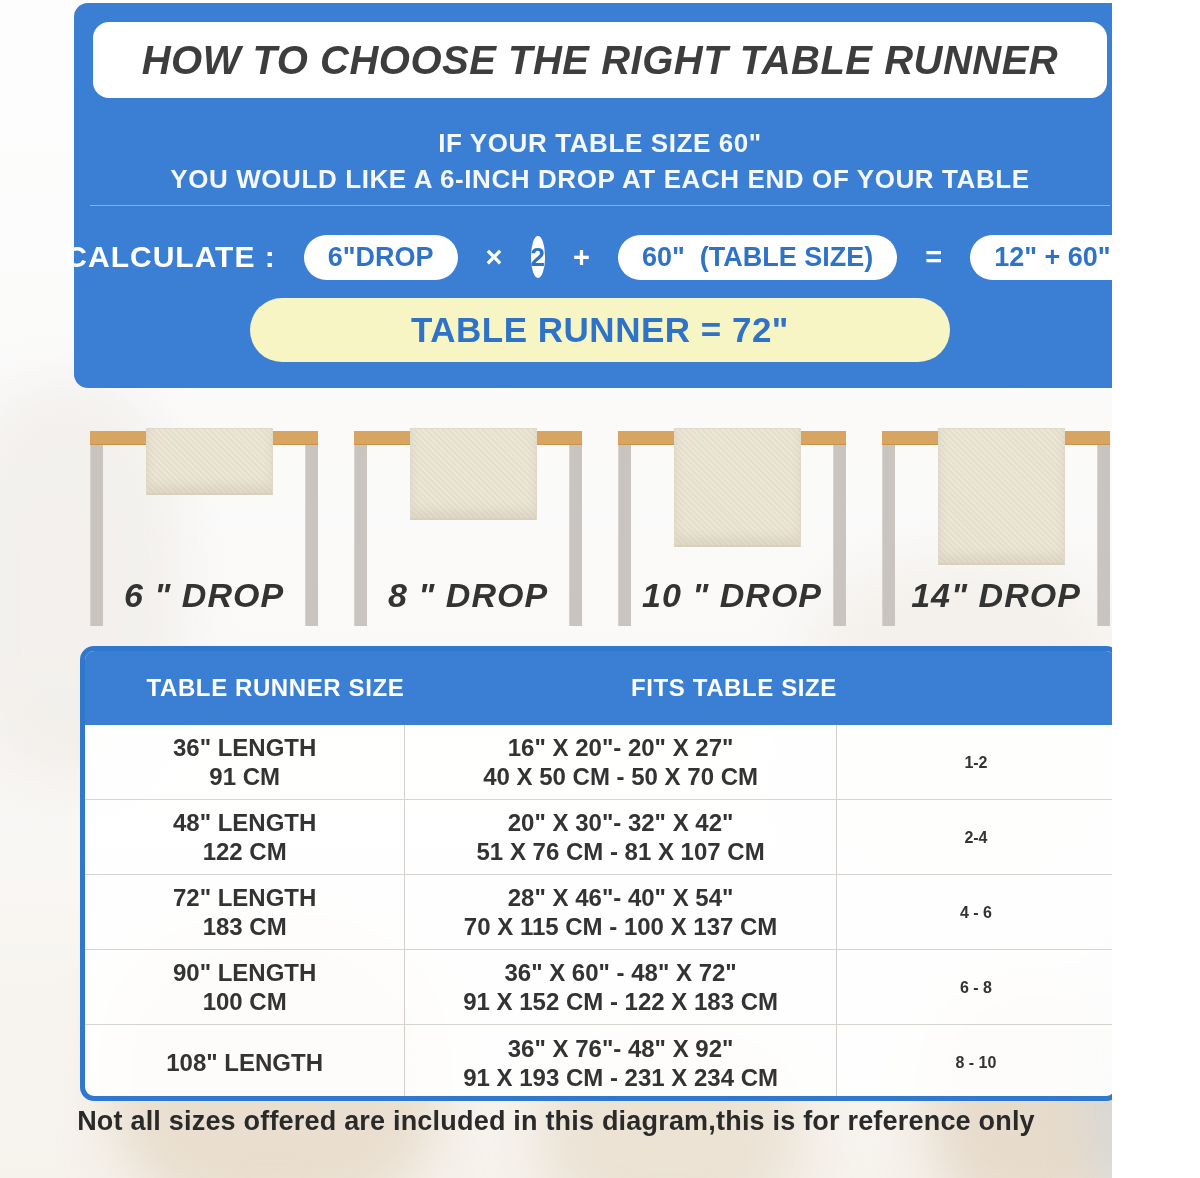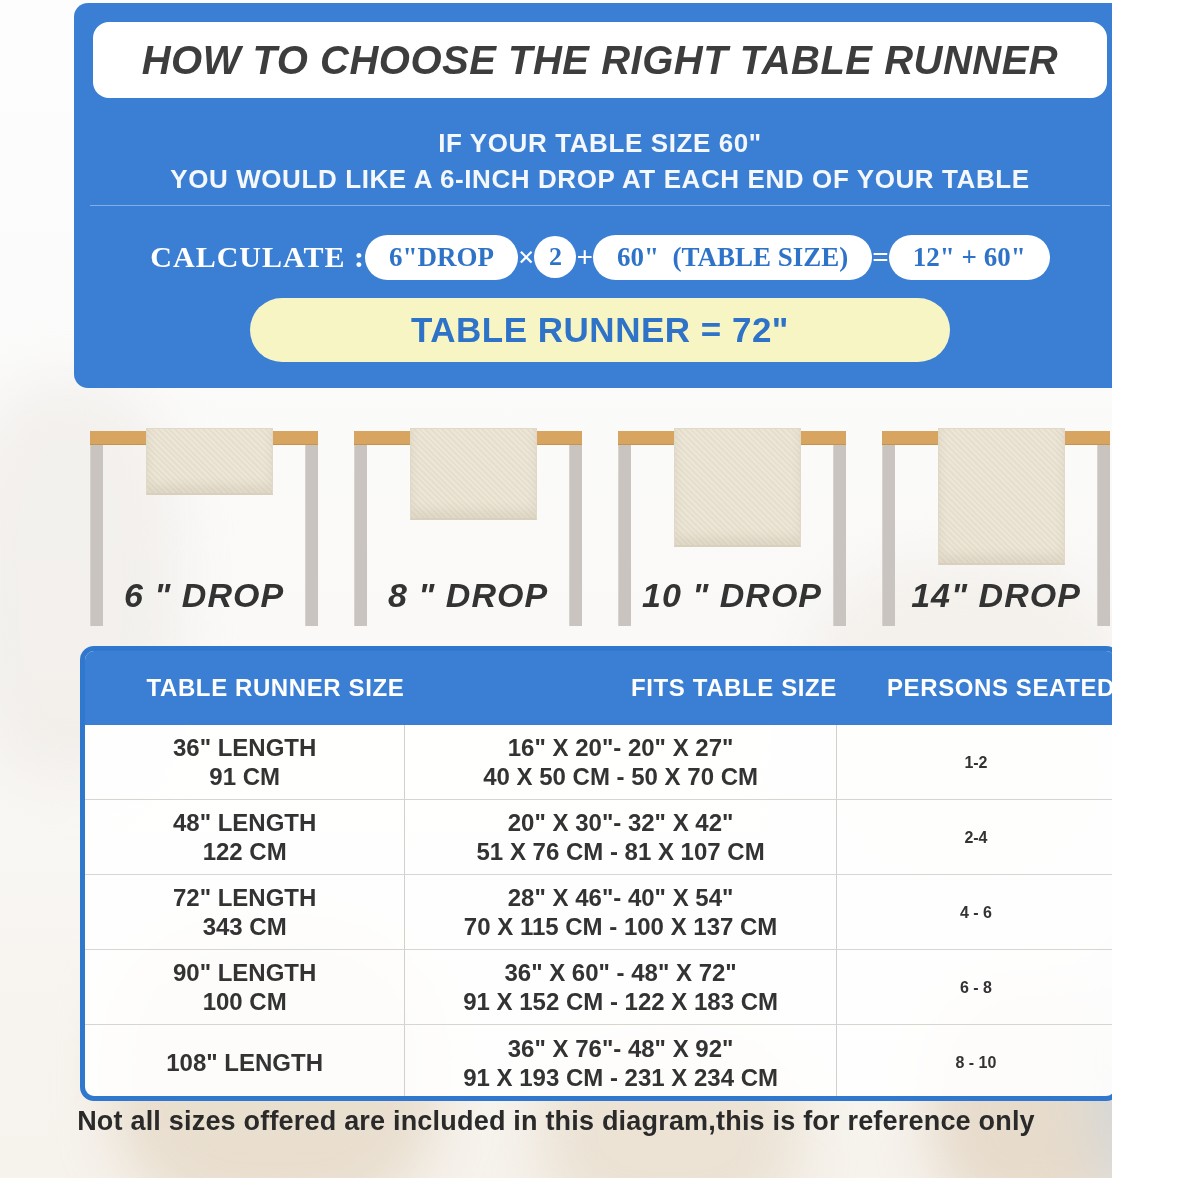--- a/index.html
+++ b/index.html
@@ -36,21 +36,21 @@
     font-size:40px; font-weight:bold; font-style:italic;
     letter-spacing:0.5px; white-space:nowrap;
   }
   .subtitle { position:absolute; width:100%; text-align:center; color:#f4f8fd; font-weight:bold; letter-spacing:0.6px; }
   .subtitle.line1 { top:125px; font-size:26px; }
   .subtitle.line2 { top:161px; font-size:26px; }
   .banner-divider { position:absolute; left:16px; top:202px; width:1020px; height:1px; background:rgba(255,255,255,0.38); }
 
   .calc-row {
     position:absolute; left:0; top:228px; width:100%; height:52px;
-    display:flex; align-items:center; justify-content:center; gap:0;font-family:Liberation Serif, serif;
+    display:flex; align-items:center; justify-content:center; gap:28px;
   }
   .calc-label { color:#ffffff; font-size:30px; font-weight:bold; letter-spacing:1px; white-space:pre; }
   .calc-pill {
     background:#ffffff; border-radius:26px; padding:7px 24px;
     font-size:27px; font-weight:bold; white-space:pre;
   }
   .calc-op { color:#ffffff; font-size:29px; font-weight:bold; }
   .calc-circle {
     background:#ffffff; width:42px; height:42px; border-radius:50%;
     display:flex; align-items:center; justify-content:center;
@@ -187,21 +187,20 @@
       <div class="runner drop-h4"></div>
       <div class="drop-label">14" DROP</div>
     </div>
 
   </div>
 
   <div class="size-table">
     <div class="size-header" style="background:#3b7fd4;">
       <div class="hcell">TABLE RUNNER SIZE</div>
       <div class="hcell">FITS TABLE SIZE</div>
-      <div class="hcell">PERSONS SEATED</div>
     </div>
 
     <div class="size-row">
       <div class="cell">
         <div>36" LENGTH</div>
         <div>91 CM</div>
       </div>
       <div class="cell mid">
         <div>16" X 20"- 20" X 27"</div>
         <div>40 X 50 CM - 50 X 70 CM</div>
@@ -217,21 +216,21 @@
       <div class="cell mid">
         <div>20" X 30"- 32" X 42"</div>
         <div>51 X 76 CM - 81 X 107 CM</div>
       </div>
       <div class="cell persons">2-4</div>
     </div>
 
     <div class="size-row">
       <div class="cell">
         <div>72" LENGTH</div>
-        <div>343 CM</div>
+        <div>183 CM</div>
       </div>
       <div class="cell mid">
         <div>28" X 46"- 40" X 54"</div>
         <div>70 X 115 CM - 100 X 137 CM</div>
       </div>
       <div class="cell persons">4 - 6</div>
     </div>
 
     <div class="size-row">
       <div class="cell">

